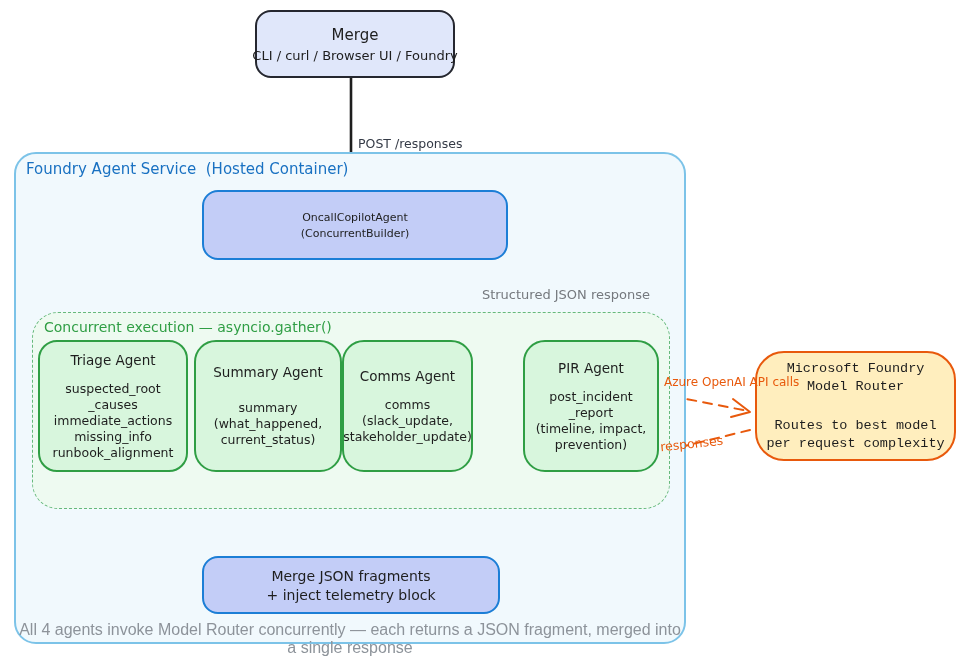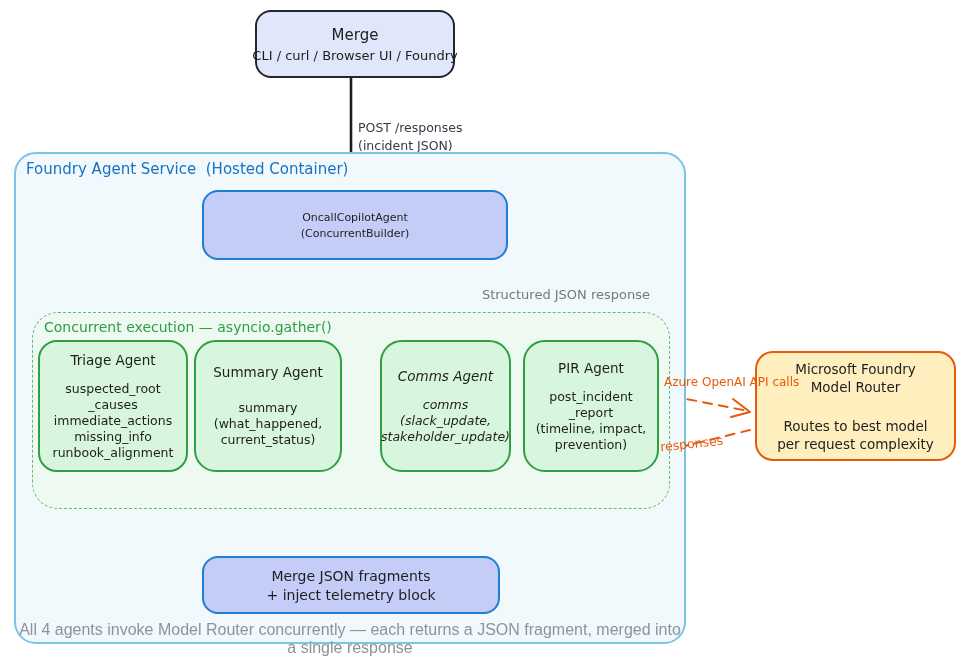--- a/index.html
+++ b/index.html
@@ -1,21 +1,21 @@
 <!DOCTYPE html>
 <html><head>
 <meta charset="utf-8">
 <style>
   html,body{margin:0;padding:0;background:#ffffff;}
   .canvas{
     position:relative;width:960px;height:660px;background:#ffffff;overflow:hidden;
     font-family:"DejaVu Sans",sans-serif;color:#1e1e1e;
   }
   .abs{position:absolute;}
-  .nowrap{white-space:nowrap;}
+  .nowrap{white-space:nowrap;margin-top:16px;}
 
   
   .client-box{
     left:255px;top:10px;width:196px;height:64px;
     background:#e0e7fa;border:2.5px solid #25272f;border-radius:16px;
     display:flex;flex-direction:column;align-items:center;justify-content:center;gap:4px;
   }
   .client-title{font-size:15px;}
   .client-sub{font-size:13px;white-space:nowrap;}
 
@@ -54,24 +54,25 @@
     box-sizing:border-box;
     display:flex;flex-direction:column;align-items:center;justify-content:center;gap:13px;
     text-align:center;
   }
   .agent-name{font-size:13.5px;}
   .agent-fields{font-size:12.5px;line-height:16px;}
   .agent-fields div{white-space:nowrap;}
 
   .router-box{
     left:755px;top:351px;width:201px;height:110px;
-    background:#ffeebe;border:2.5px solid #e8590c;border-radius:18px;
+    background:#ffeebe;border:2.5px solid #e8590c;border-radius:29px;
     box-sizing:border-box;
     display:flex;flex-direction:column;align-items:center;justify-content:center;gap:21px;
     text-align:center;
+    font-family:Liberation Mono, monospace;
   }
   .router-title{font-size:13.5px;line-height:18px;}
   .router-desc{font-size:13.5px;line-height:18px;}
 
   
   .post-label{left:358px;top:119px;font-size:12.5px;line-height:18px;color:#343a46;}
   .calls-label{left:664px;top:375px;font-size:12px;color:#e8590c;white-space:nowrap;}
   .responses-label{left:660px;top:436px;font-size:12.5px;color:#e8590c;transform:rotate(-6deg);}
 
   .footer-note{
@@ -150,21 +151,21 @@
 
   <div class="abs agent-box" style="left:194px;width:148px;gap:20px;">
     <div class="agent-name">Summary Agent</div>
     <div class="agent-fields">
       <div>summary</div>
       <div>(what_happened,</div>
       <div>current_status)</div>
     </div>
   </div>
 
-  <div class="abs agent-box" style="left:380px;width:131px;font-style:italic;">
+  <div class="abs agent-box" style="left:342px;width:131px;">
     <div class="agent-name">Comms Agent</div>
     <div class="agent-fields">
       <div>comms</div>
       <div>(slack_update,</div>
       <div>stakeholder_update)</div>
     </div>
   </div>
 
   <div class="abs agent-box" style="left:523px;width:136px;">
     <div class="agent-name">PIR Agent</div>

